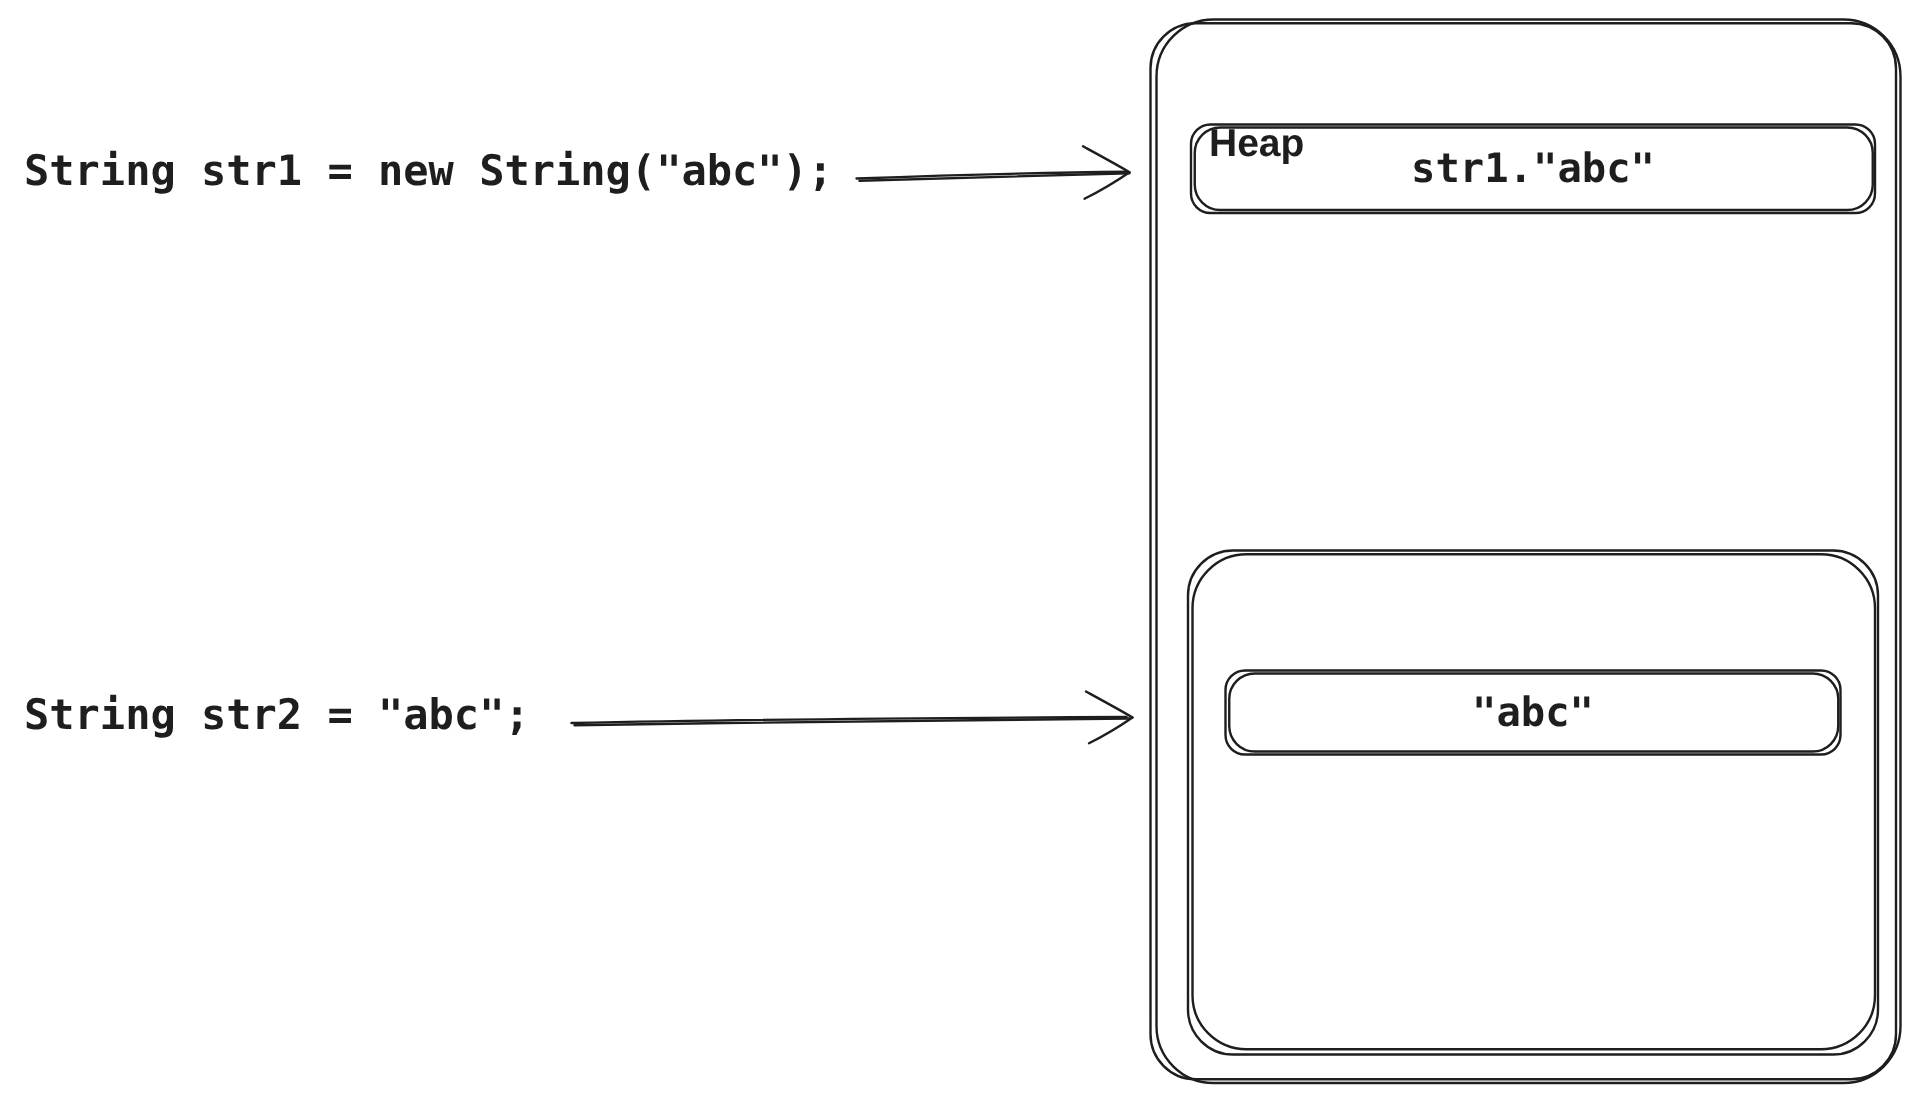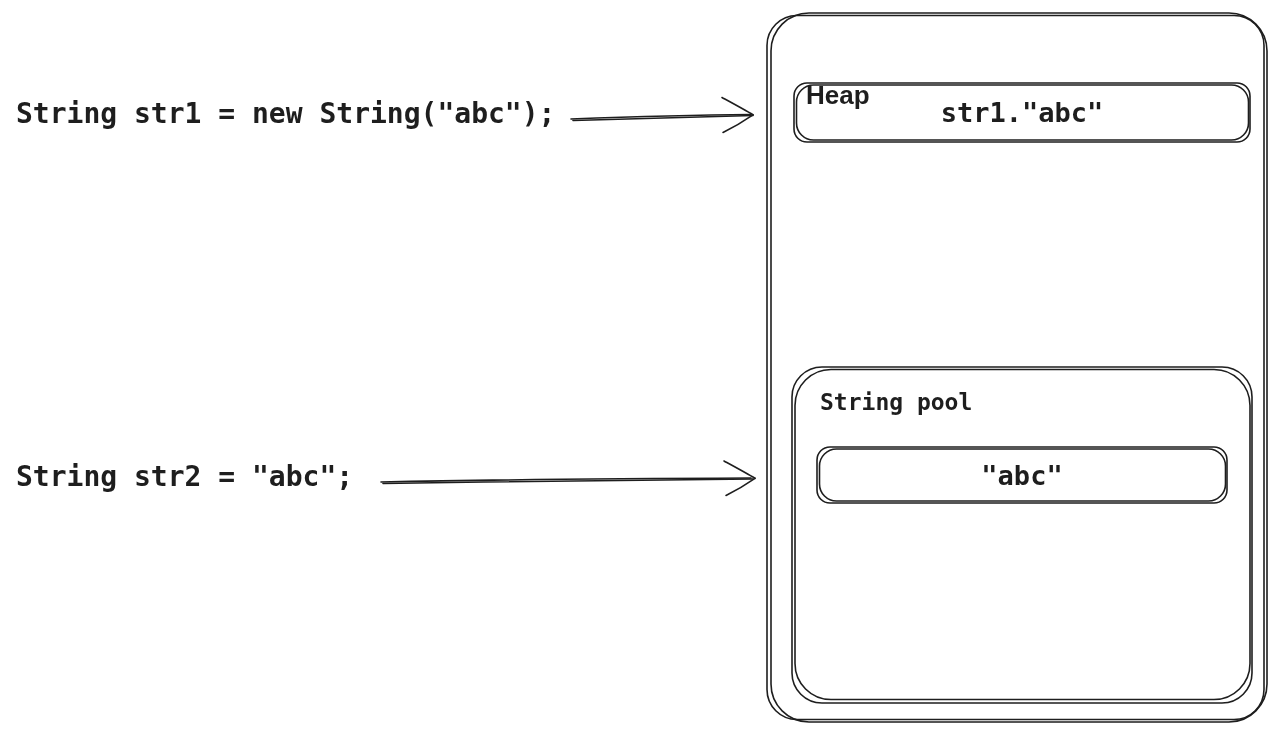--- a/index.html
+++ b/index.html
@@ -119,17 +119,16 @@
   </svg>
 
   <div class="txt mono code-line code-line1">String str1 = new String("abc");</div>
 
   <div class="txt mono code-line code-line2">String str2 = "abc";</div>
 
   <div class="txt sans heap-label">Heap</div>
 
   <div class="txt mono box-text str1-box-text">str1."abc"</div>
 
-  <div class="txt mono pool-label">String pool</div>
 
   <div class="txt mono box-text abc-box-text">"abc"</div>
 
 </div>
 
 </body></html>

